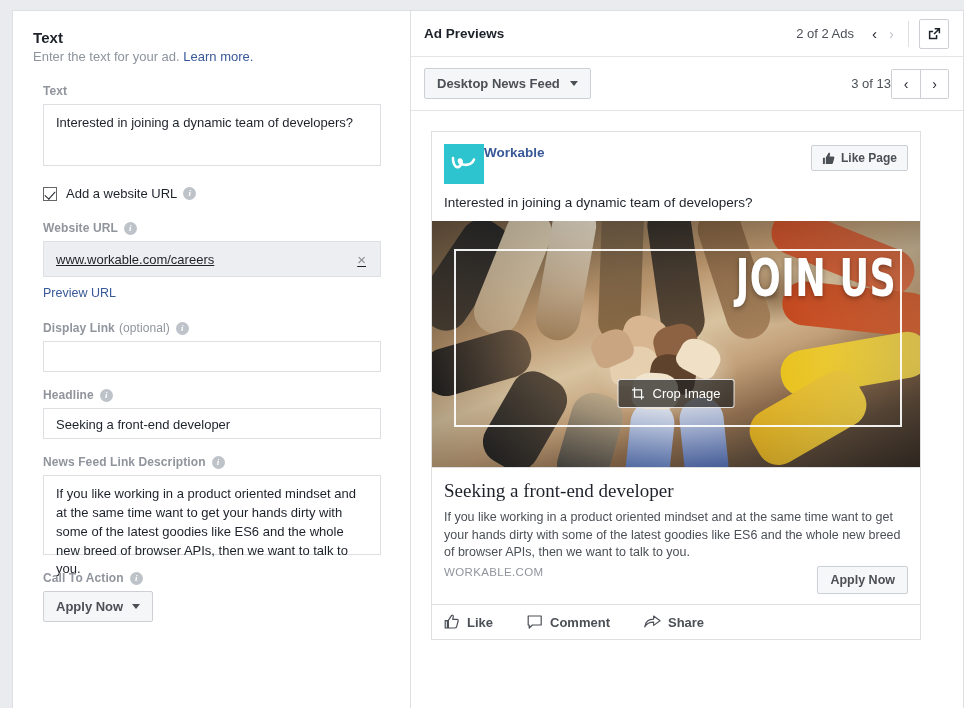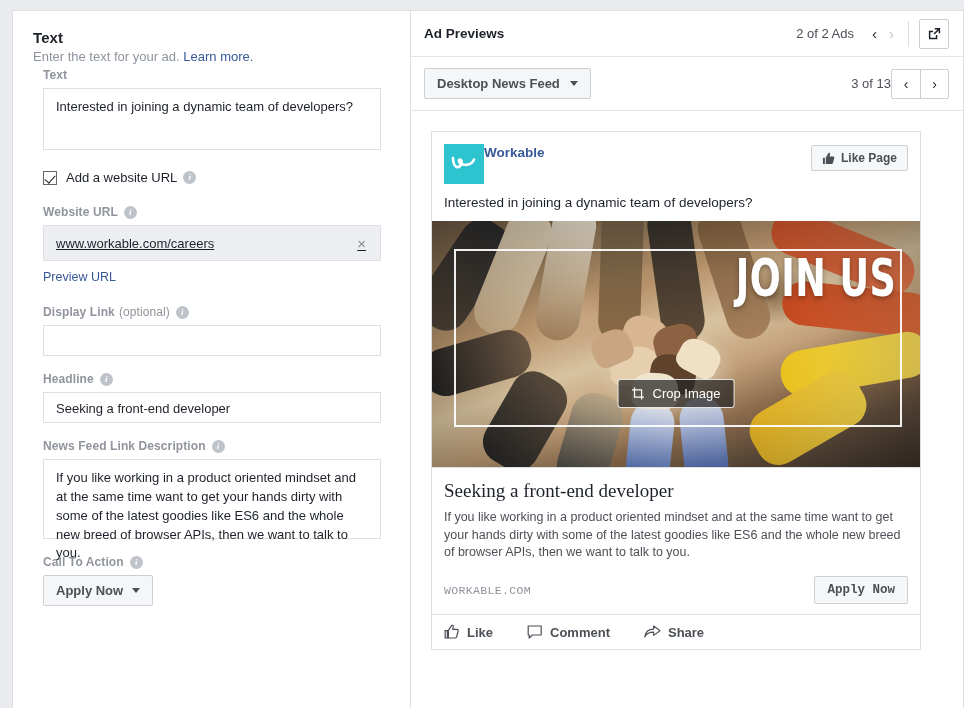--- a/index.html
+++ b/index.html
@@ -27,21 +27,21 @@
     border-bottom: none;
     padding: 0;
   }
   .lp-inner { padding: 18px 20px 0 20px; }
 
   .section-title {
     font-size: 15px; font-weight: bold; color: #1d2129;
     margin: 0 0 3px 0; letter-spacing: 0.1px;
   }
   .section-sub {
-    font-size: 13px; color: #8d949e; margin: 0 0 4px 0;
+    font-size: 13px; color: #8d949e; margin: 0 0 20px 0;
   }
   .section-sub .link { color: #385898; text-decoration: none; }
 
   .field-group { margin: 0 0 0 10px; }
   .field-label {
     font-size: 12px; font-weight: bold; color: #90949c;
     margin-bottom: 6px; display: flex; align-items: center;
     letter-spacing: 0.1px;
   }
   .field-label .optional { font-weight: normal; color: #90949c; margin-left: 4px; }
@@ -245,21 +245,21 @@
     background: #fff;
   }
   .link-headline {
     font-family: "Liberation Serif", serif;
     font-size: 19px; color: #1d2129; margin-bottom: 6px; line-height: 1.2;
   }
   .link-desc {
     font-size: 12.5px; color: #4b4f56; line-height: 1.42;
   }
   .link-foot {
-    display: flex; align-items: center; margin-top: 14px; font-family: Liberation Mono, monospace;
+    display: flex; align-items: flex-start; margin-top: 4px;
   }
   .link-domain {
     font-size: 11.5px; color: #90949c; letter-spacing: 0.35px; flex: 1;
   }
   .apply-btn {
     border: 1px solid #ccd0d5; background: #f6f7f9; border-radius: 2px;
     padding: 6px 12px; font-size: 12.5px; font-weight: bold; color: #4b4f56;
     cursor: pointer;
   }
 

